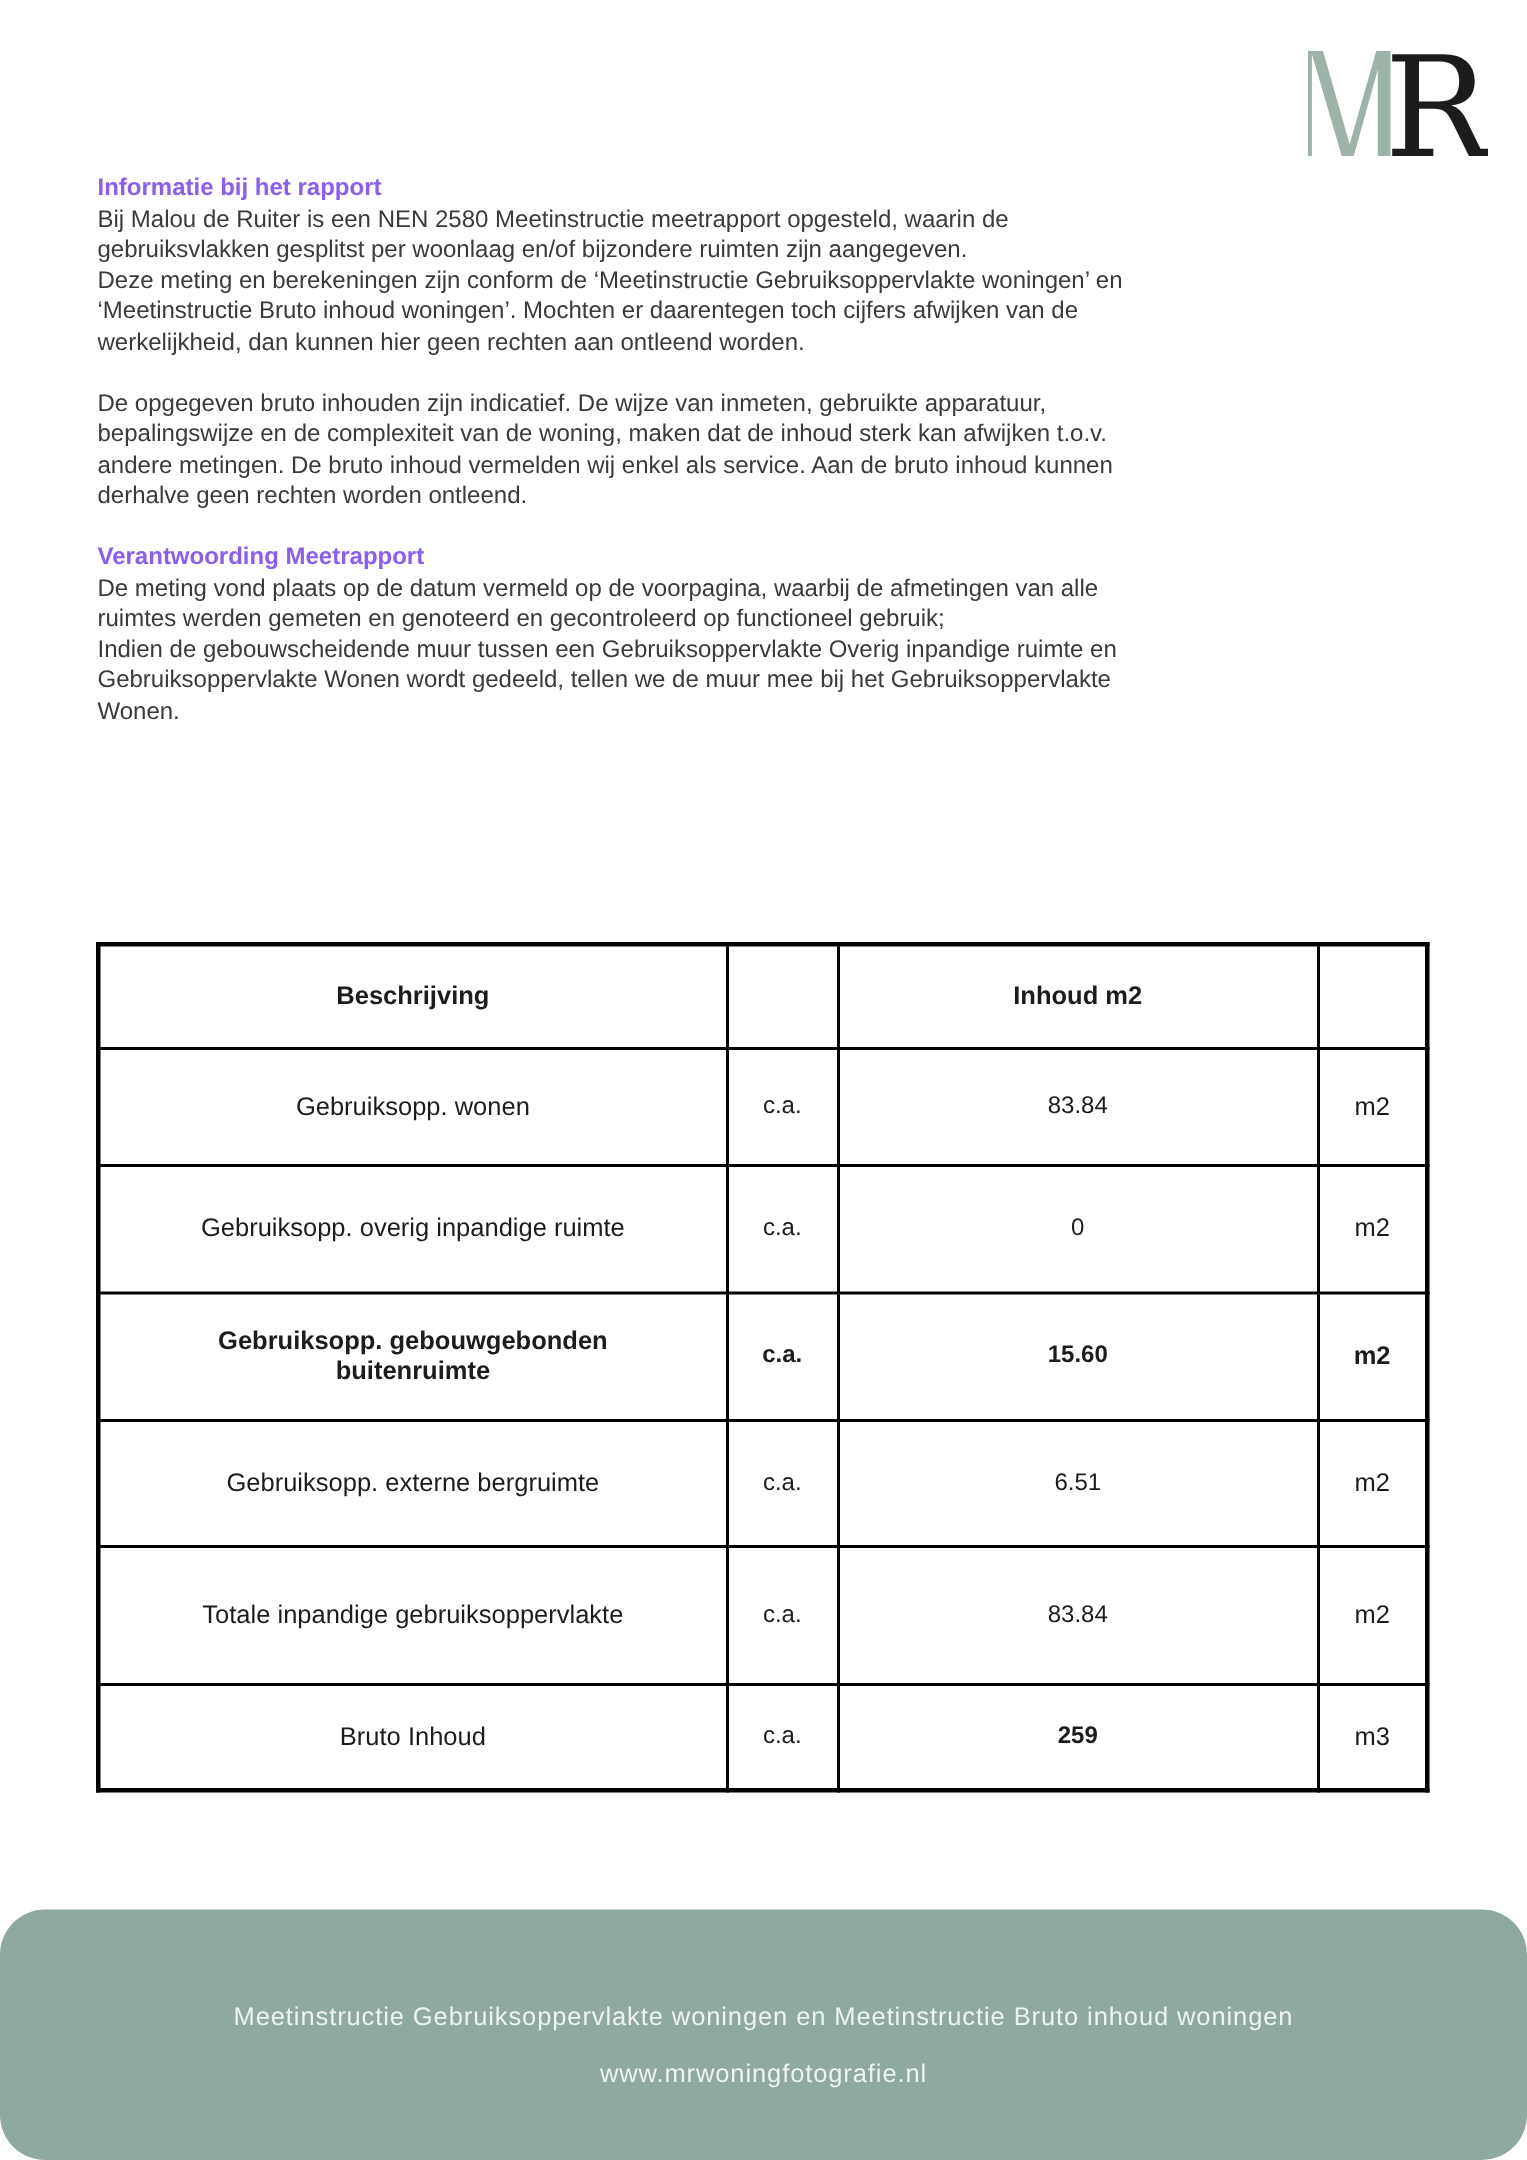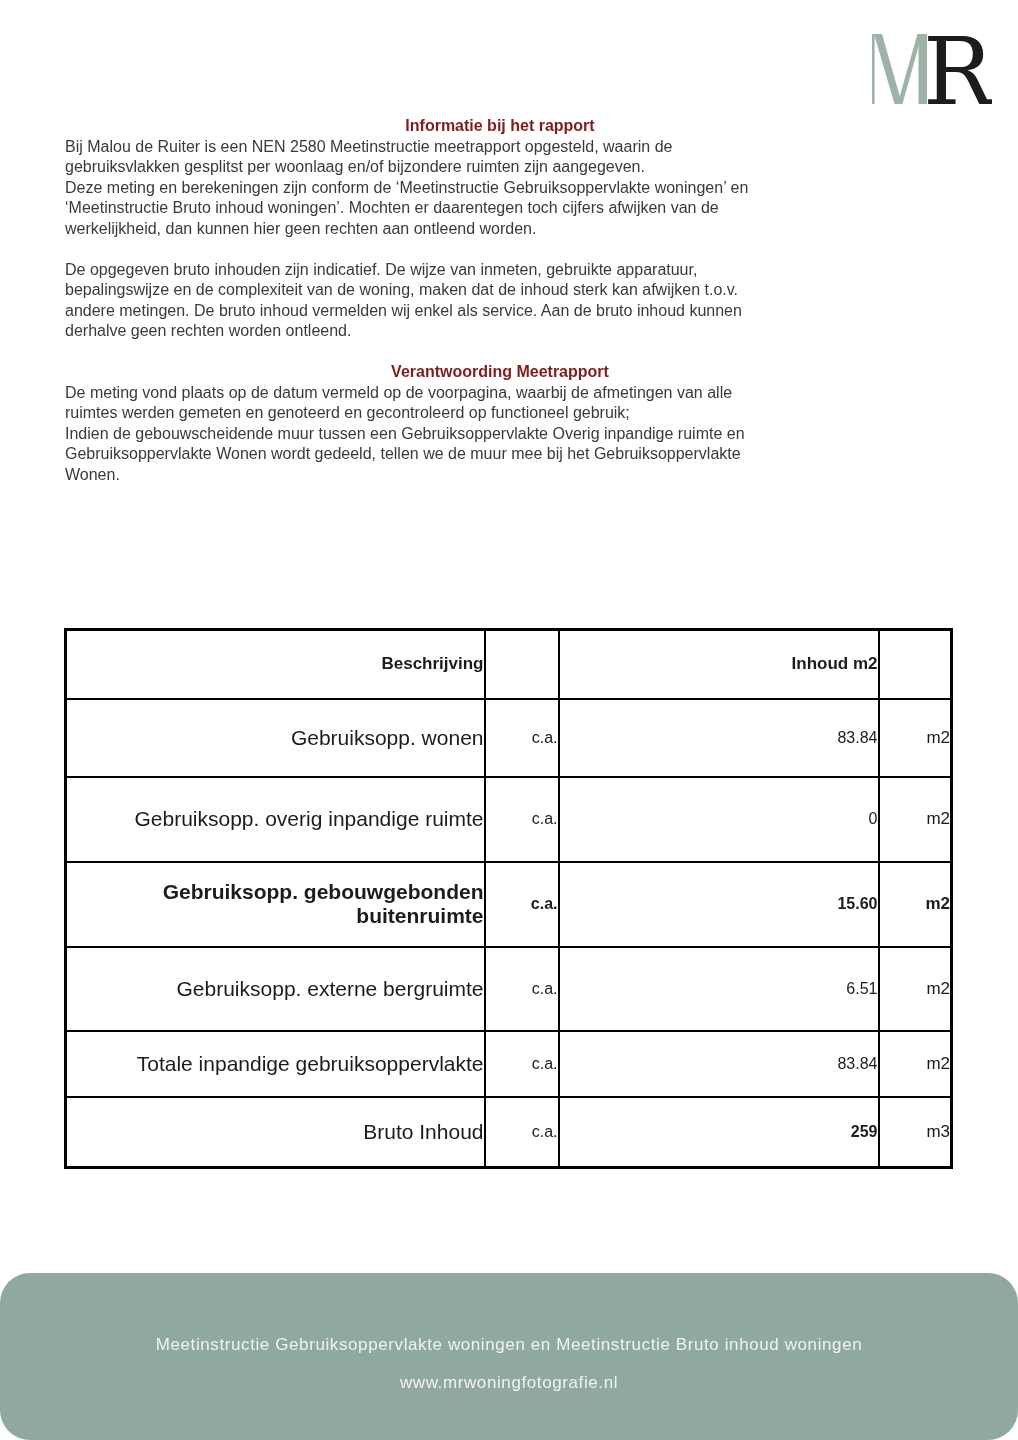--- a/index.html
+++ b/index.html
@@ -9,39 +9,39 @@
   }
 
   
   .logo { position:absolute; top:26px; left:866px; width:126px; height:86px; }
 
   
   .content {
     position:absolute; left:65px; top:116px; width:870px;
     color:#3a3a3a; font-size:16px; line-height:20.5px;
   }
-  .content .heading { font-weight:bold; color:#7f1d1d;text-align:center; }
+  .content .heading { font-weight:bold; color:#8b5cf6; }
   .content p { margin:0 0 20.5px 0; white-space:pre-line; }
 
   
   .meas-table-wrap { position:absolute; left:64px; top:628px; }
   table.meas {
     border-collapse:collapse; table-layout:fixed; width:886px;
     border:3px solid #000; color:#1c1c1c;
   }
-  table.meas td, table.meas th { border:2px solid #000; text-align:right; vertical-align:middle; padding:0; }
+  table.meas td, table.meas th { border:2px solid #000; text-align:center; vertical-align:middle; padding:0; }
   table.meas th { font-size:17px; font-weight:bold; }
-  td.desc { font-size:21px; white-space:pre-line; }
+  td.desc { font-size:17px; white-space:pre-line; }
   td.ca   { font-size:16px;border-radius:21px; }
   td.num  { font-size:16px; }
   td.unit { font-size:17px; }
   td.bold { font-weight:bold; }
   tr.hrow { height:69px; }
   tr.r1 { height:78px; } tr.r2 { height:85px; } tr.r3 { height:85px;font-weight:bold; }
-  tr.r4 { height:84px; } tr.r5 { height:66px; } tr.r6 { height:71px; }
+  tr.r4 { height:84px; } tr.r5 { height:92px; } tr.r6 { height:71px; }
 
   
   .footer {
     position:absolute; left:0; top:1273px; width:1018px; height:167px;
     background:#8FA9A1; color:#EFF3EE; text-align:center;
     font-size:17px; letter-spacing:0.6px;border-radius:30px;
   }
   .footer .l1 { position:absolute; top:62px;  left:0; width:100%; }
   .footer .l2 { position:absolute; top:100px; left:0; width:100%; }
 </style>

